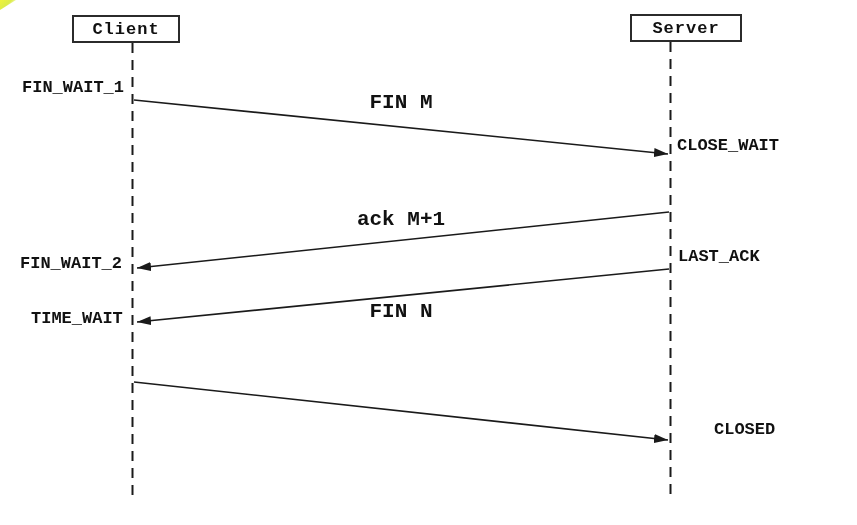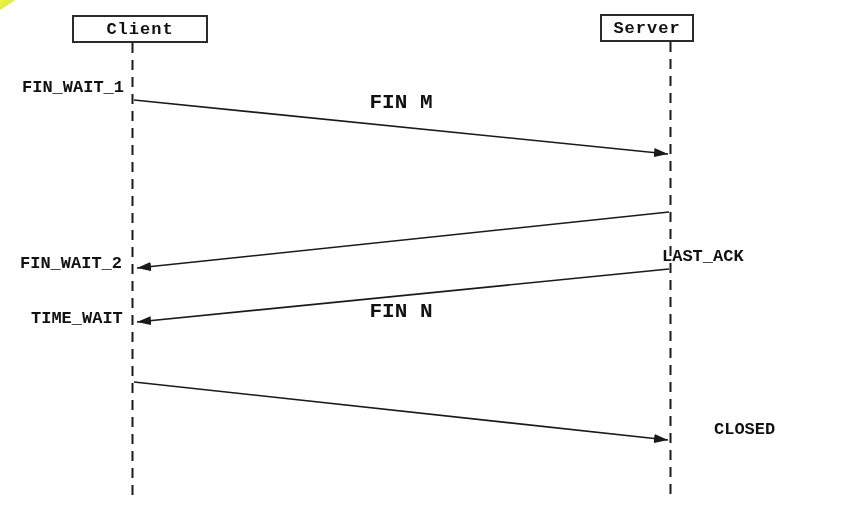--- a/index.html
+++ b/index.html
@@ -28,34 +28,34 @@
     border: 2px solid #2b2b2b;
     background: #ffffff;
     display: flex;
     align-items: center;
     justify-content: center;
     font-size: 17px;
     font-weight: bold;
     letter-spacing: 1px;
     box-sizing: border-box;
   }
-  .actor-box.client { left: 72px; top: 15px; width: 136px; height: 28px; }
-  .actor-box.server { left: 600px; top: 14px; width: 94px; height: 28px; }
+  .actor-box.client { left: 72px; top: 15px; width: 108px; height: 28px; }
+  .actor-box.server { left: 630px; top: 14px; width: 112px; height: 28px; }
   .state-label {
     position: absolute;
     font-size: 17px;
     font-weight: bold;
     line-height: 19px;
     white-space: pre;
   }
   .state-fin-wait-1 { left: 22px;  top: 78px; text-align: right;  }
   .state-fin-wait-2 { left: 20px;  top: 254px; font-family: Liberation Mono, monospace; }
   .state-time-wait  { left: 31px;  top: 309px; }
   .state-close-wait { left: 677px; top: 136px; }
-  .state-last-ack   { left: 662px; top: 247px; }
+  .state-last-ack   { left: 678px; top: 247px; }
   .state-closed     { left: 682px; top: 420px; margin-left: 32px; }
   .msg-label {
     position: absolute;
     left: 281px;
     width: 240px;
     text-align: center;
     font-size: 21px;
     font-weight: bold;
     line-height: 19px;
     white-space: pre;
@@ -106,26 +106,28 @@
   <div class="actor-box server">
     <span>Server</span>
   </div>
 
   <div class="state-label state-fin-wait-1">FIN_WAIT_1</div>
 
   <div class="state-label state-fin-wait-2">FIN_WAIT_2</div>
 
   <div class="state-label state-time-wait">TIME_WAIT</div>
 
+  <div class="state-label state-close-wait">CLOSE_WAIT</div>
 
   <div class="state-label state-last-ack">LAST_ACK</div>
 
   <div class="state-label state-closed">CLOSED</div>
 
   <div class="msg-label msg-1">FIN M</div>
 
+  <div class="msg-label msg-2">ack M+1</div>
 
   <div class="msg-label msg-3">FIN N</div>
 
 
   <div class="corner-artifact"></div>
 
 </div>
 
 </body></html>

